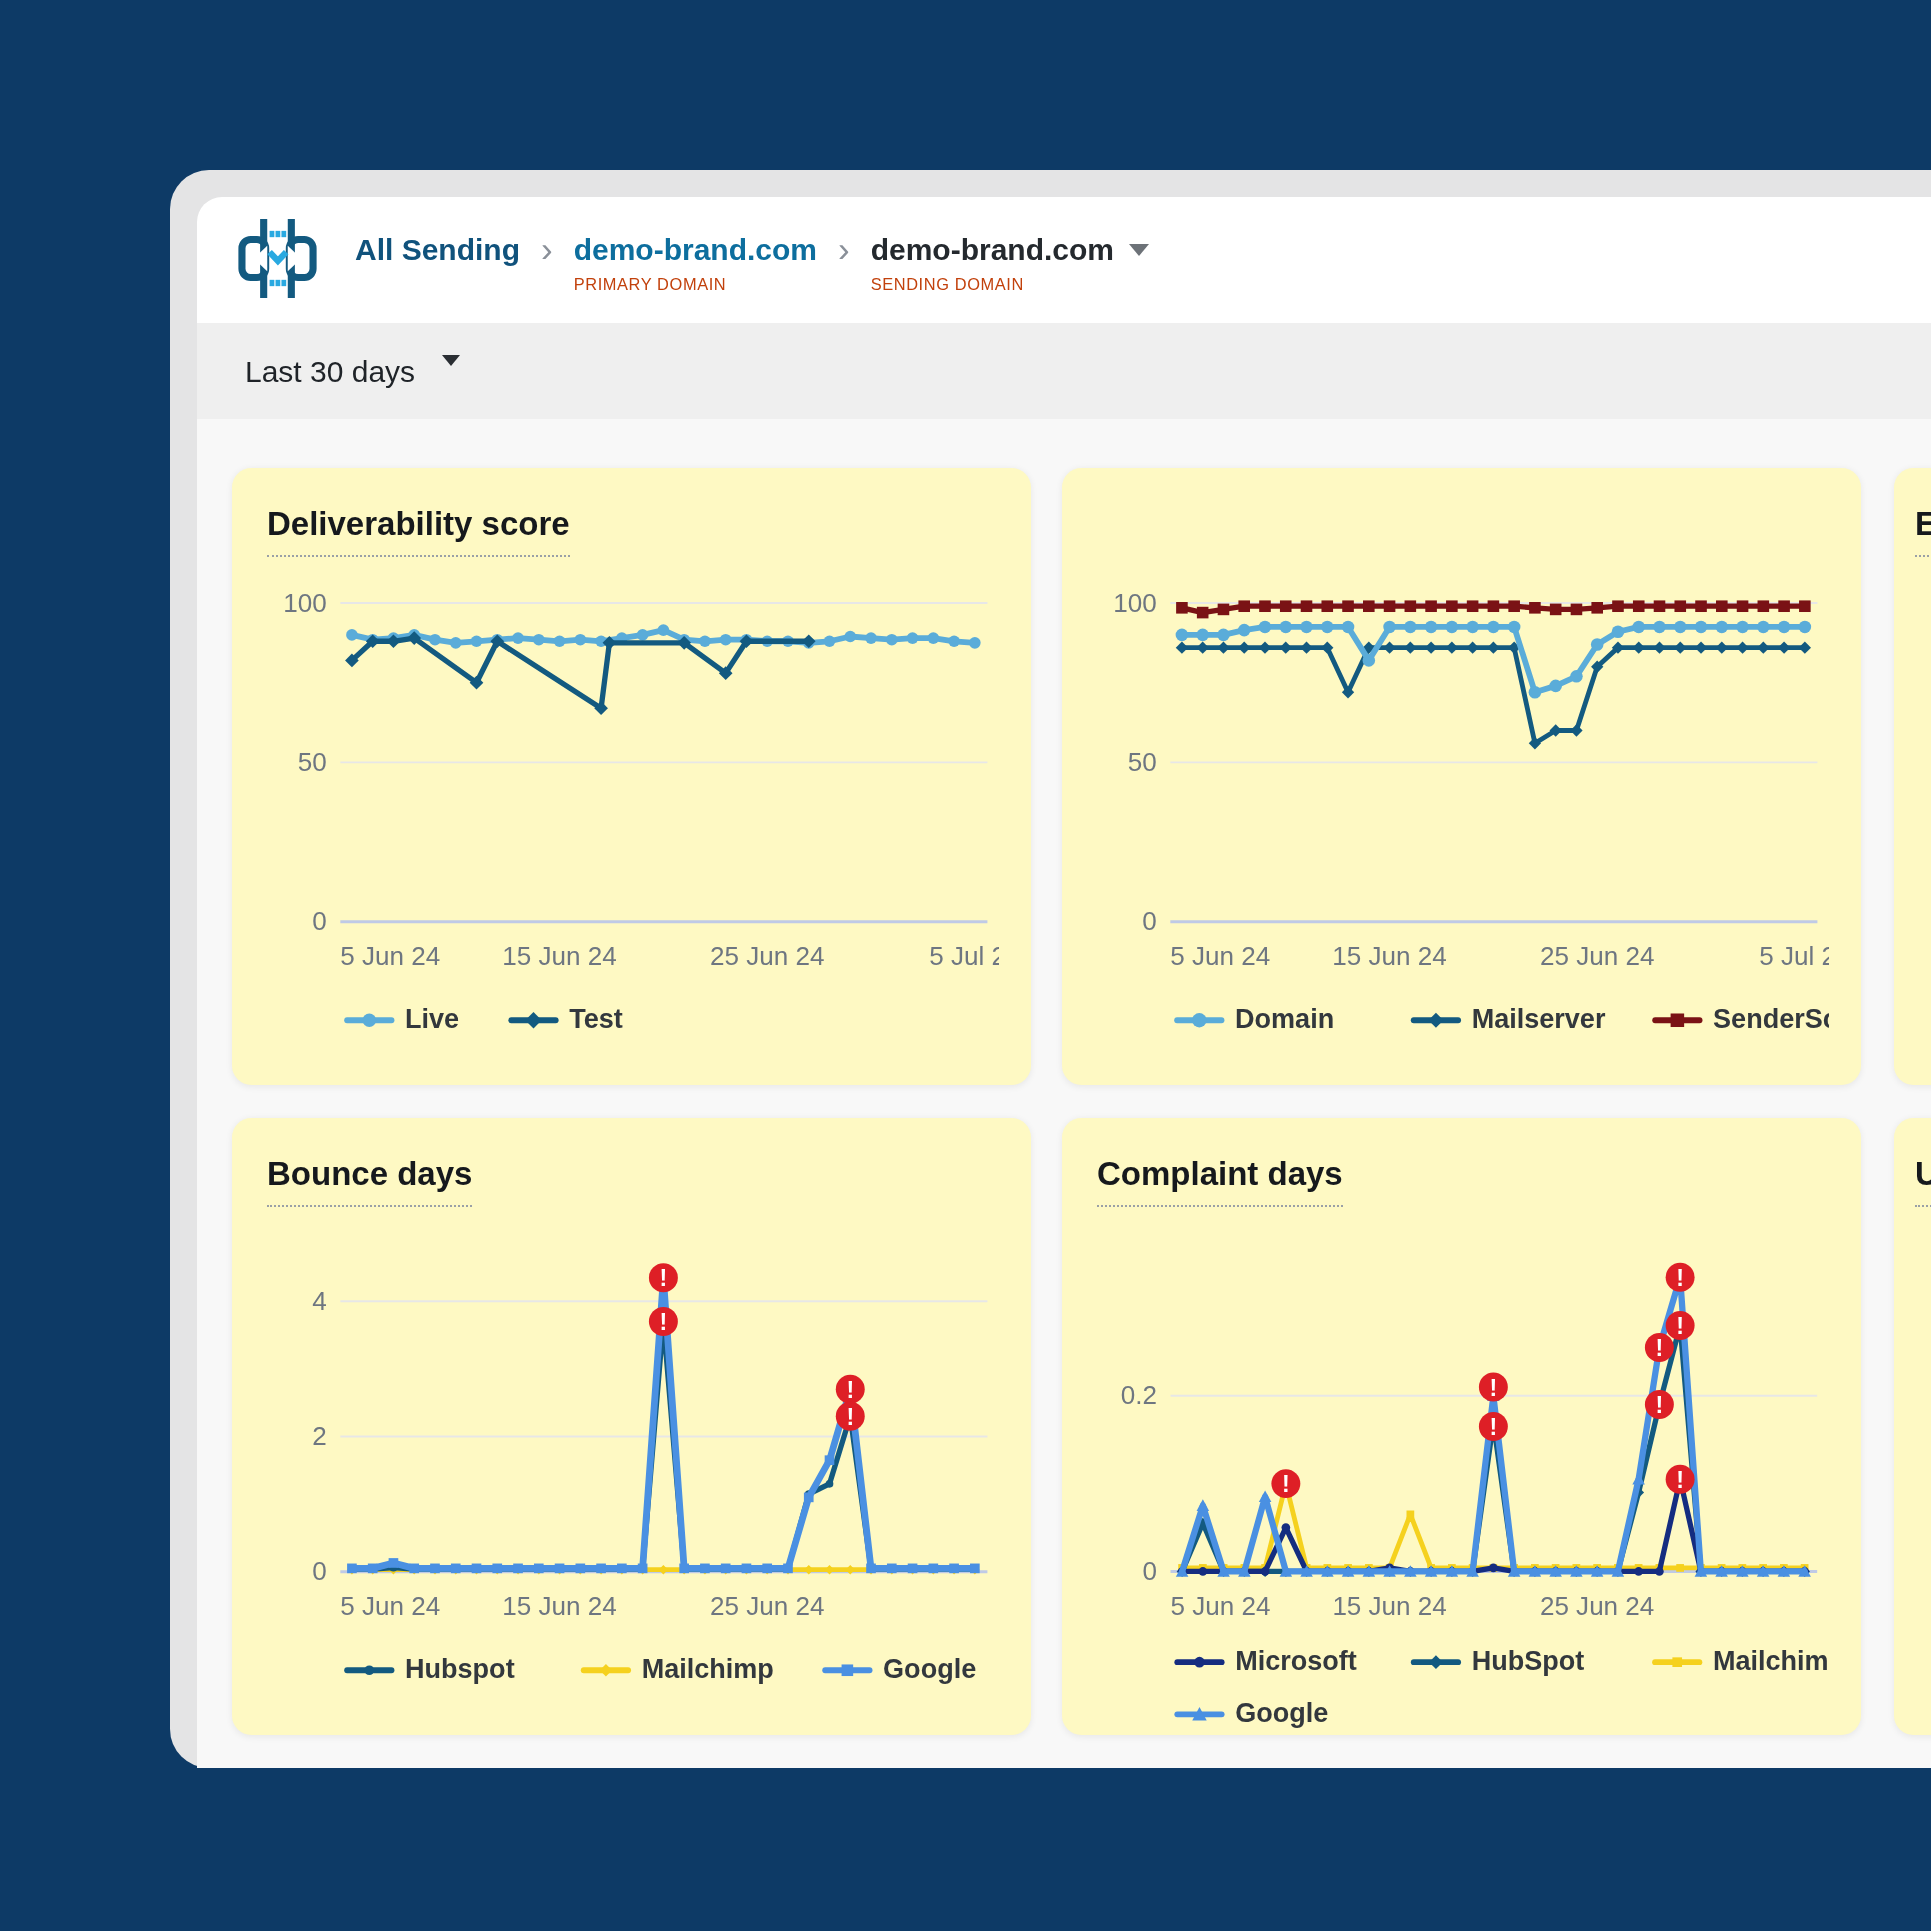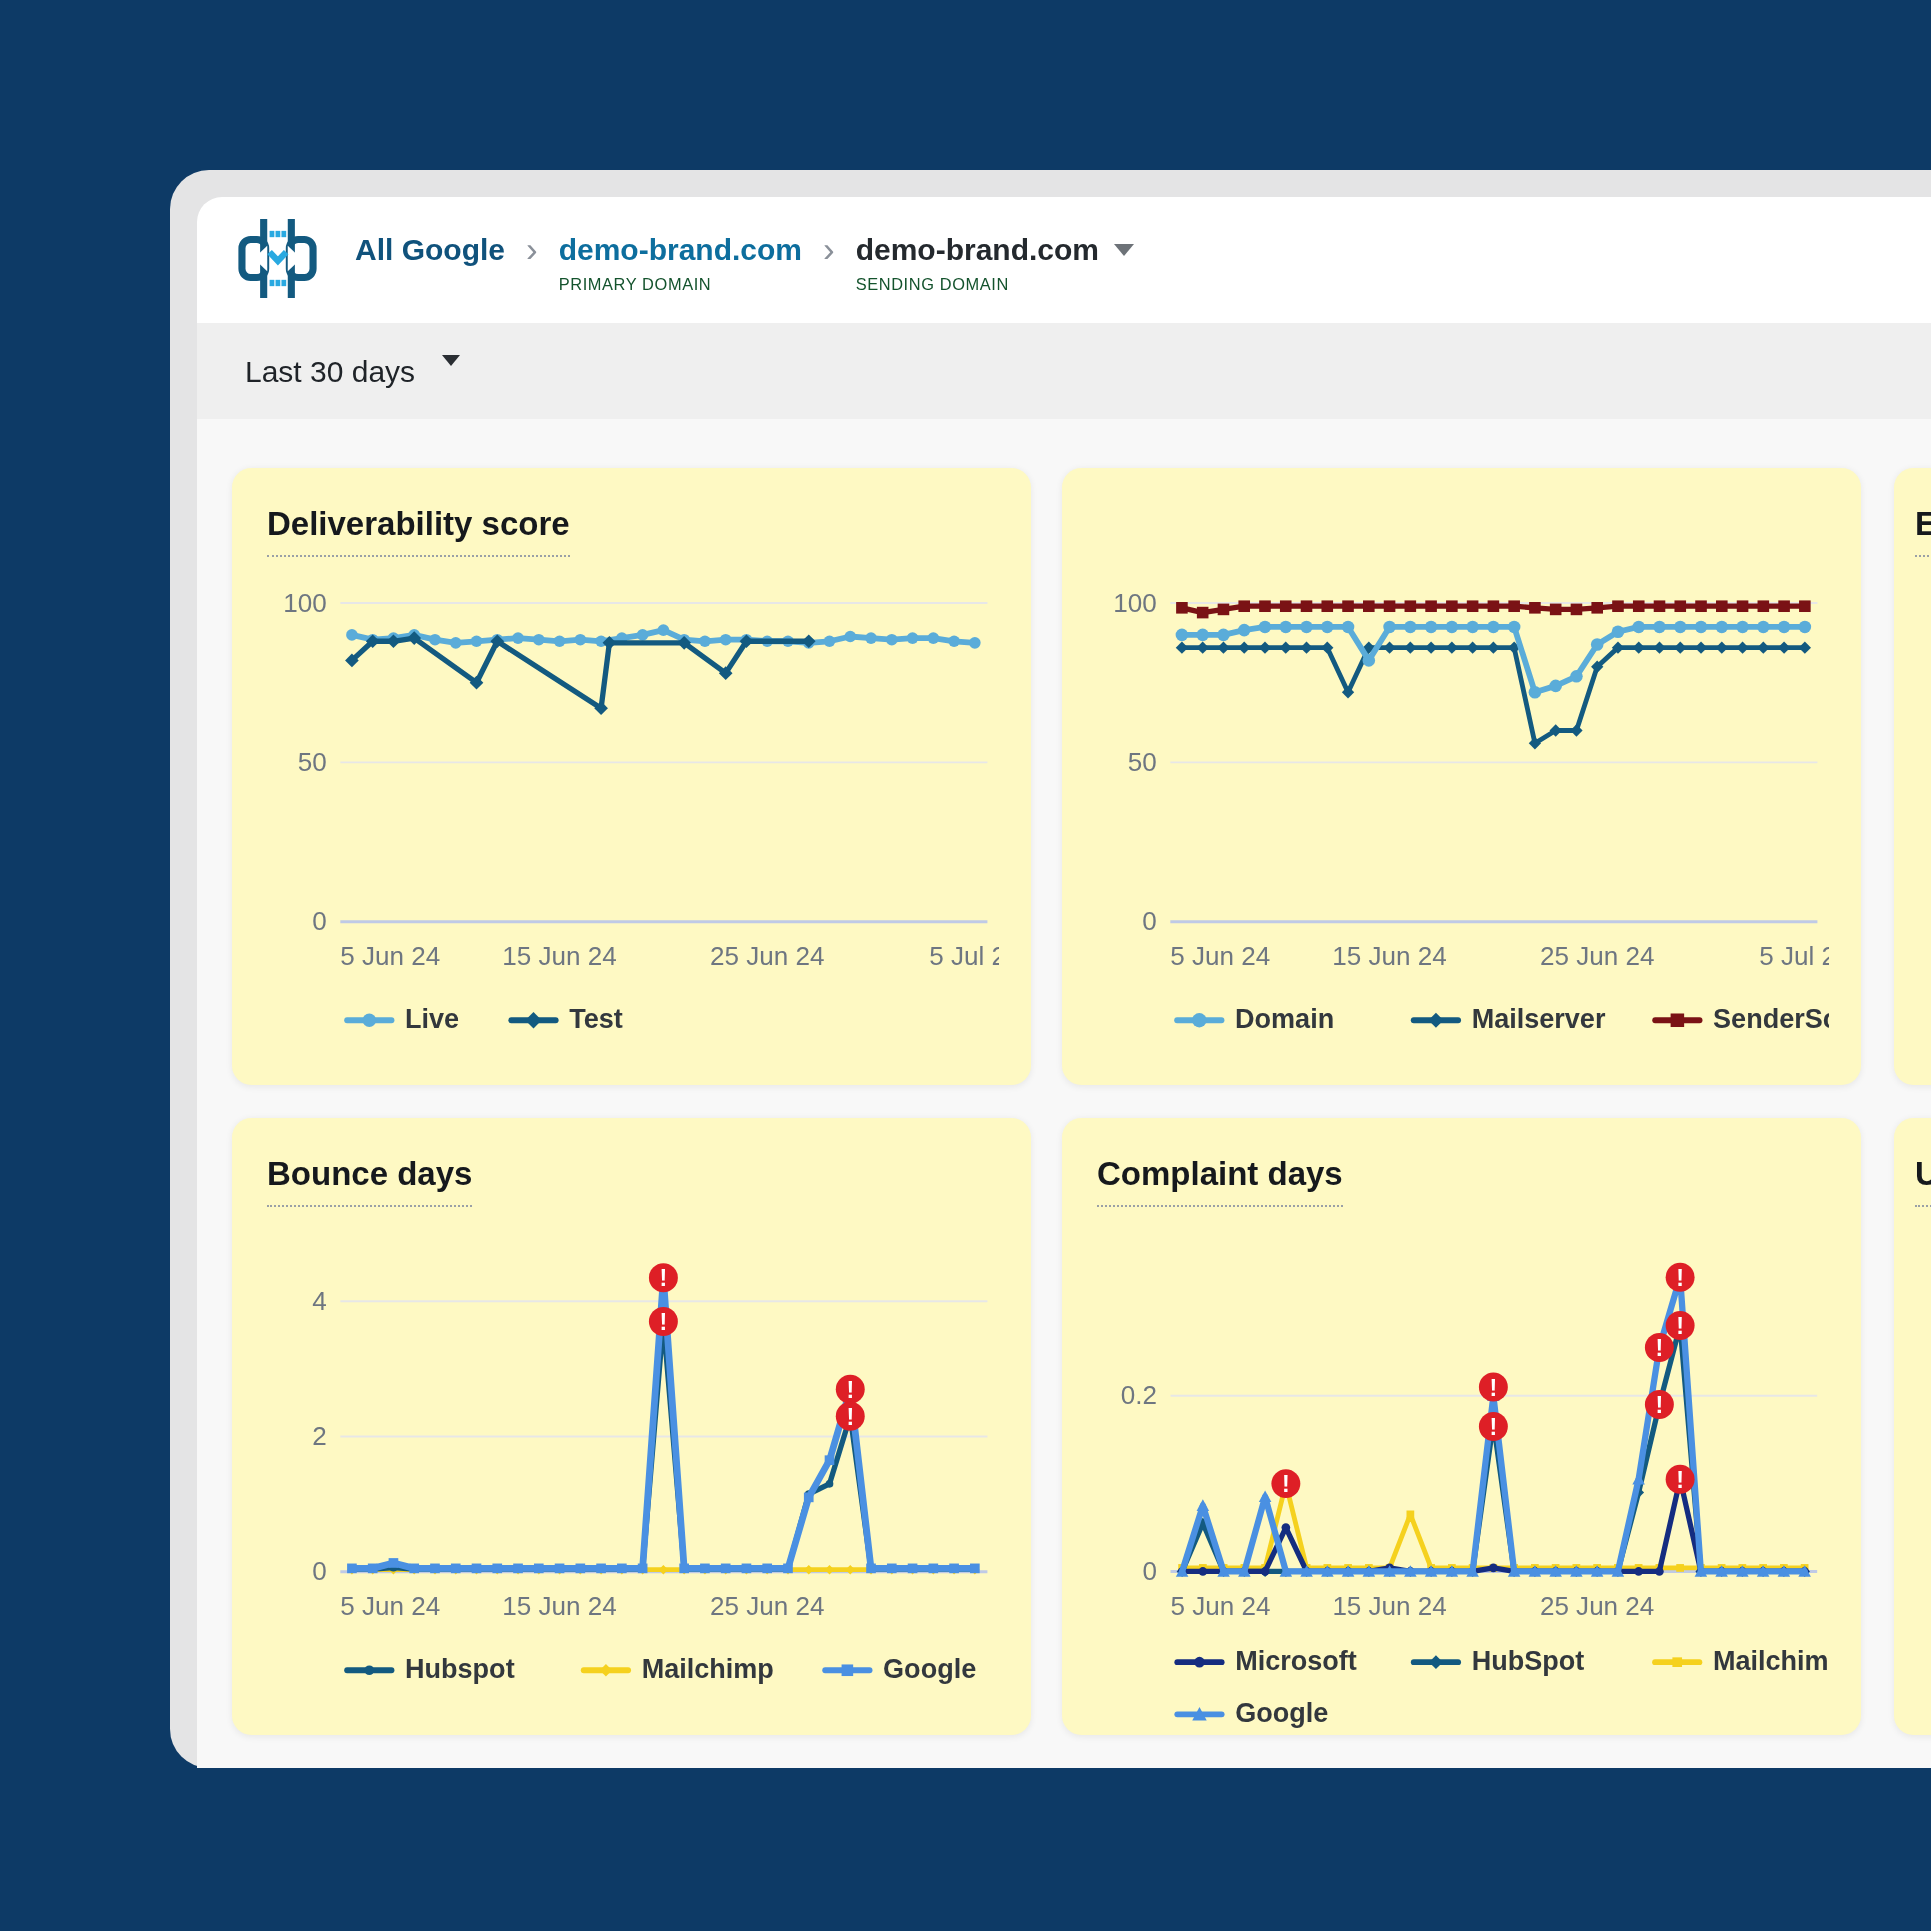--- a/index.html
+++ b/index.html
@@ -17,21 +17,21 @@
     background:#ffffff;border-radius:25px 0 0 0;
     display:flex;align-items:flex-start;
   }
   .logo{position:absolute;left:41px;top:20px;width:79px;height:83px;}
   .crumbs{
     position:absolute;left:158px;top:33px;
     display:flex;align-items:flex-start;
   }
   .crumb{display:flex;flex-direction:column;}
   .crumb .lbl{font-size:30px;font-weight:700;line-height:39px;white-space:nowrap;}
-  .crumb .cap{font-size:16.4px;letter-spacing:0.6px;color:#14532d;margin-top:5.8px;white-space:nowrap;}
+  .crumb .cap{font-size:16.4px;letter-spacing:0.6px;color:#c2410c;margin-top:5.8px;white-space:nowrap;}
   .crumb-root .lbl{color:#10527c;}
   .crumb-primary .lbl{color:#0d6e9e;}
   .crumb-sending .lbl{color:#24292e;display:flex;align-items:center;}
   .sep{font-size:35px;color:#8a9099;line-height:37px;margin:0 21px;font-weight:400;}
   .caret-down{
     display:inline-block;width:0;height:0;margin-left:15.4px;
     border-left:10.6px solid transparent;border-right:10.6px solid transparent;
     border-top:12.6px solid #6d7278;
   }
   .filterbar{
@@ -77,21 +77,21 @@
           <rect x="55" y="15" width="6" height="8"></rect>
         <rect x="40" y="77" width="6" height="8"></rect>
           <rect x="47.5" y="77" width="6" height="8"></rect>
           <rect x="55" y="77" width="6" height="8"></rect>
       </g>
       <path d="M40 42 L50.5 53 L61 42" fill="none" stroke="#29a9e1" stroke-width="8"></path>
     </svg>
 
     <div class="crumbs">
       <div class="crumb crumb-root">
-        <span class="lbl">All Google</span>
+        <span class="lbl">All Sending</span>
       </div>
       <span class="sep">›</span>
       <div class="crumb crumb-primary">
         <span class="lbl">demo-brand.com</span>
         <span class="cap">PRIMARY DOMAIN</span>
       </div>
       <span class="sep">›</span>
       <div class="crumb crumb-sending">
         <span class="lbl">
           <span>demo-brand.com</span>

